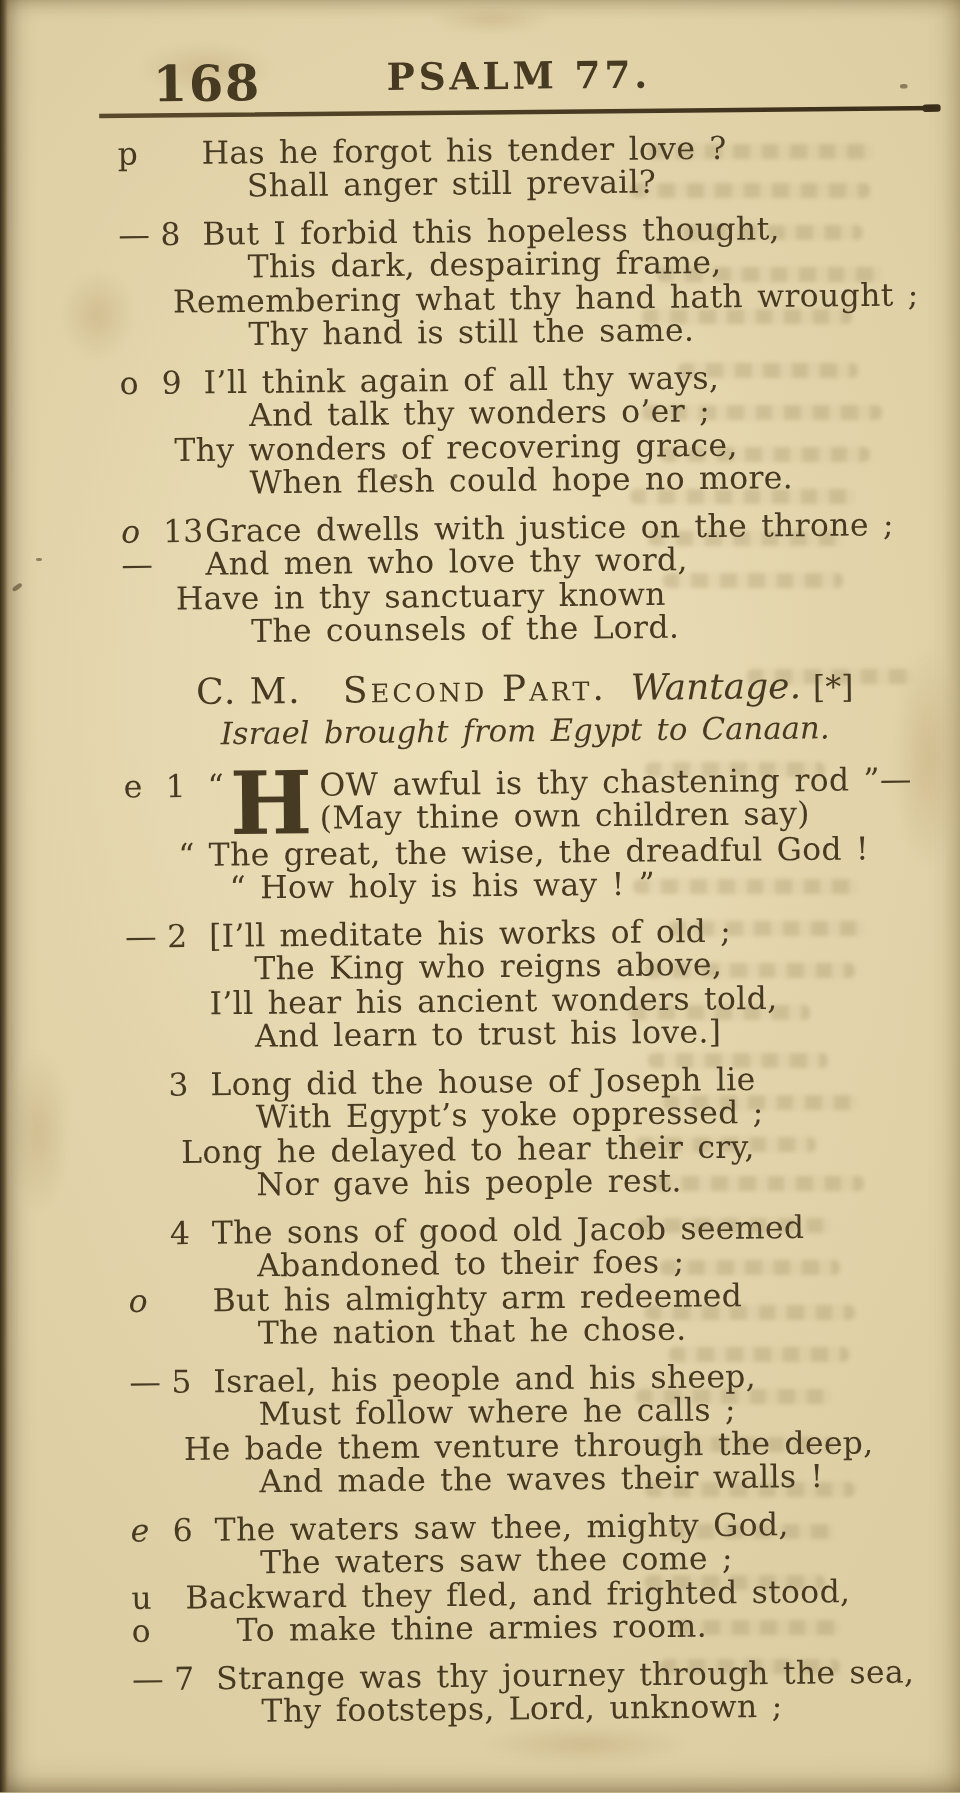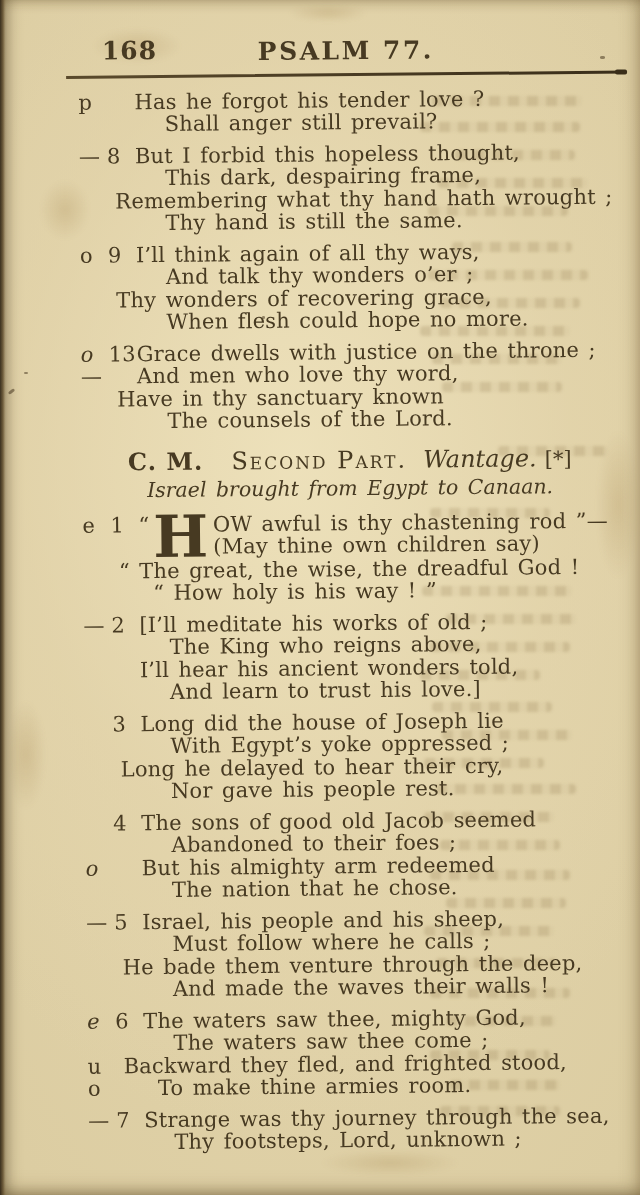--- a/index.html
+++ b/index.html
@@ -24,39 +24,39 @@
        inset 12px 0 16px -7px rgba(62,46,22,.60),
        inset -11px 0 18px -9px rgba(110,88,48,.42),
        inset 0 -12px 18px -9px rgba(104,84,46,.50),
        inset 0 9px 14px -9px rgba(130,106,60,.30);}
   .leftedge{position:absolute;left:0;top:0;width:6px;height:100%;z-index:7;
      background:linear-gradient(90deg,#241b0e 0%,#5d4b2d 45%,rgba(120,98,58,.25) 80%,transparent 100%);opacity:.8;}
   
   .content{position:absolute;left:66px;top:24px;width:560px;z-index:2;
      transform:rotate(-0.55deg);transform-origin:300px 40px;}
   .hdr{position:relative;height:44px;}
-  .pgnum{position:absolute;left:36px;top:10px;font-size:25px;font-weight:700;letter-spacing:1px;}
+  .pgnum{position:absolute;left:36px;top:10px;font-size:33px;font-weight:700;letter-spacing:1px;}
   .ptitle{text-align:center;padding-top:12px;font-size:25px;font-weight:700;letter-spacing:2.5px;}
   .rule{position:relative;margin-top:5px;height:2.6px;border-radius:0 2px 2px 0;
      background:linear-gradient(90deg,#5a4a2c,#483a22 55%,#3a2e1a);}
   .rule:after{content:"";position:absolute;right:-1px;top:-1px;width:12px;height:5px;border-radius:2px;background:#3a2e1a;}
   .vbody{margin-top:13px;font-size:21px;}
   .stanza{margin-bottom:9px;padding-left:12px;}
   .line{display:flex;align-items:baseline;line-height:22.5px;white-space:nowrap;}
   .gutter{flex:0 0 56px;display:flex;align-items:baseline;}
   .marker{display:inline-block;width:28px;}
   .mi{font-style:italic;}
   .vnum{display:inline-block;}
   .vtext{word-spacing:2.5px;letter-spacing:.2px;}
   .t1{margin-left:30px;}
   .t1s{margin-left:14px;}
   .out{margin-left:-20px;}
   
   .sect{margin:14px 0 2px 0;text-align:center;white-space:nowrap;}
-  .h-meter{font-size:24px;letter-spacing:1px;margin-right:28px;font-weight:bold;}
+  .h-meter{font-size:24px;letter-spacing:1px;margin-right:28px;}
   .h-part{font-size:24px;font-variant:small-caps;letter-spacing:2px;margin-right:16px;}
   .h-tune{font-size:24px;font-style:italic;margin-right:8px;}
   .h-mark{font-size:21px;}
   .subtitle{text-align:center;font-style:italic;font-size:20.5px;margin:2px 0 12px 0;word-spacing:3px;}
   
   .dropline{display:flex;align-items:flex-start;}
   .dropline .gutter,.openq{line-height:22.5px;}
   .openq{margin-right:3px;}
   .dropcap{font-size:58px;line-height:45px;font-weight:700;padding:1px 5px 0 1px;letter-spacing:0;}
   .dropcol{display:inline-flex;flex-direction:column;}

